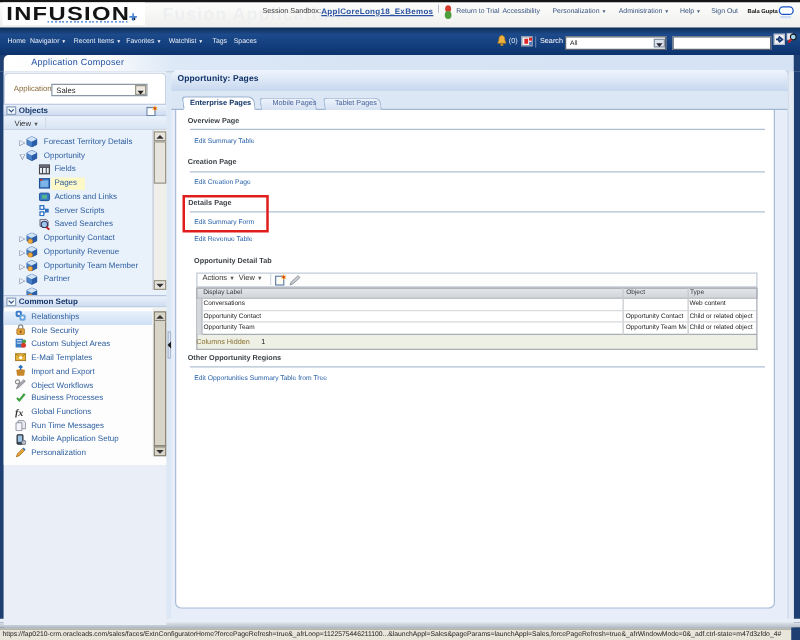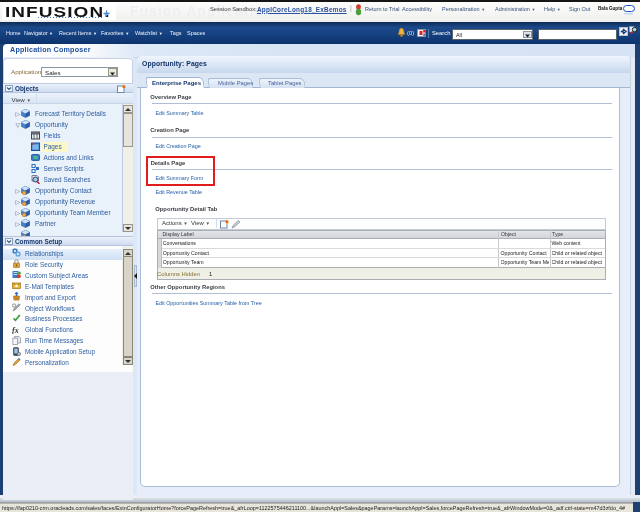--- a/index.html
+++ b/index.html
@@ -92,21 +92,21 @@
 <div class="abs" style="left:629px;top:26px;width:9px;height:9px;">
       <svg width="9" height="9">
         <rect x="0.5" y="0.5" width="4.5" height="5.5" fill="#e8ecf2" stroke="#8a93a2" stroke-width="0.6"></rect>
         <circle cx="5.6" cy="3.6" r="2.3" fill="#9fd4ee" stroke="#1a1a1a" stroke-width="0.9"></circle>
         <path d="M3.8 5.4 L1.8 8" stroke="#cc1f1f" stroke-width="1.7"></path>
       </svg>
     </div>
 
 <div class="abs" style="left:0;top:44px;width:640px;height:13px;background:#1d3f72;"></div>
 <div class="abs" style="left:2.5px;top:44px;width:632px;height:13px;background:linear-gradient(90deg,#ffffff 0px,#f8fafd 85px,#dde9f7 135px,#d7e4f4 280px,#d6e3f4 100%);border-radius:4px 0 0 0;"></div>
-<div class="abs" style="left:10px;top:45px;font-size:7.2px;font-weight:bold;color:#1e4e9e;letter-spacing:0.2px;">Application Composer</div>
+<div class="abs" style="left:25px;top:45px;font-size:7.2px;font-weight:normal;color:#1e4e9e;letter-spacing:0.2px;">Application Composer</div>
 
 <div class="abs" style="left:2.5px;top:57px;width:632px;height:1px;background:#cdd6e2;"></div>
 
 <div class="abs" style="left:0;top:57px;width:2.5px;height:445px;background:#1d3f72;"></div>
 <div class="abs" style="left:634.5px;top:57px;width:5.5px;height:455px;background:#1d3f72;"></div>
 <div class="abs" style="left:627px;top:57px;width:3.5px;height:438px;background:#c9d4e4;"></div>
 <div class="abs" style="left:630.5px;top:57px;width:4px;height:438px;background:#e4ebf5;"></div>
 <div class="abs" style="left:0;top:495px;width:640px;height:2.5px;background:#e9eef6;"></div>
 <div class="abs" style="left:0;top:497.5px;width:640px;height:4px;background:linear-gradient(#dde2e9,#b6bec9);"></div>
 <div class="abs" style="left:0;top:501.5px;width:640px;height:1.5px;background:#98a1ad;"></div>

